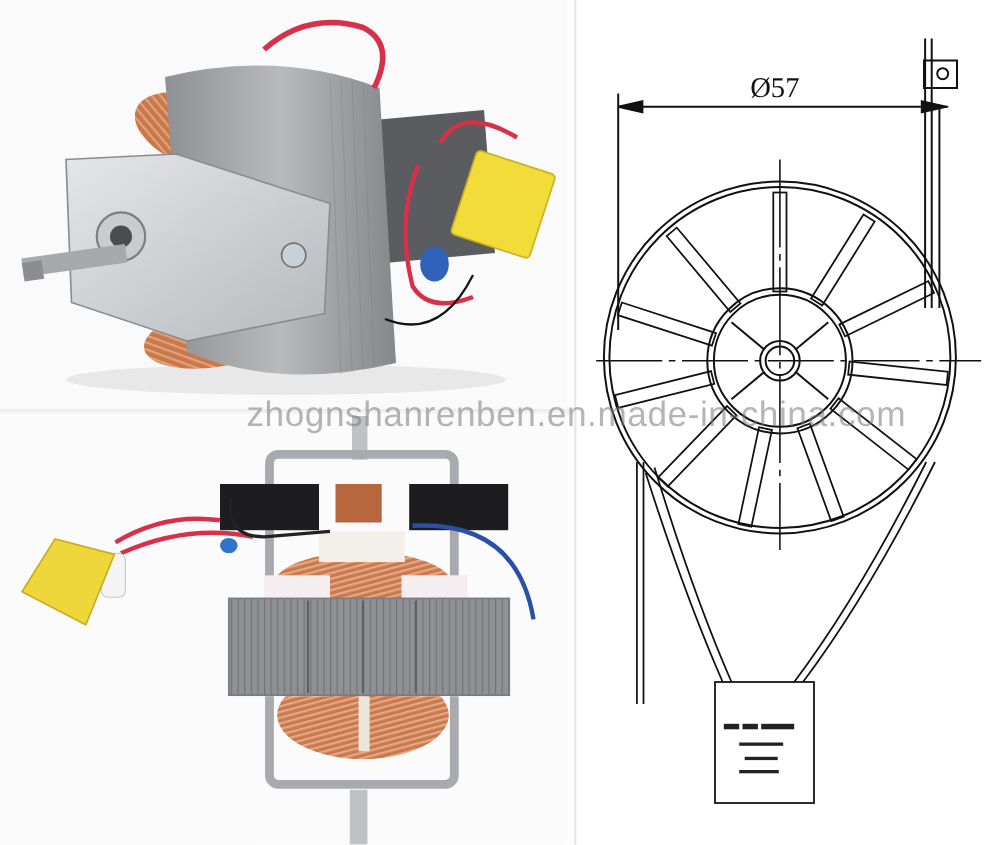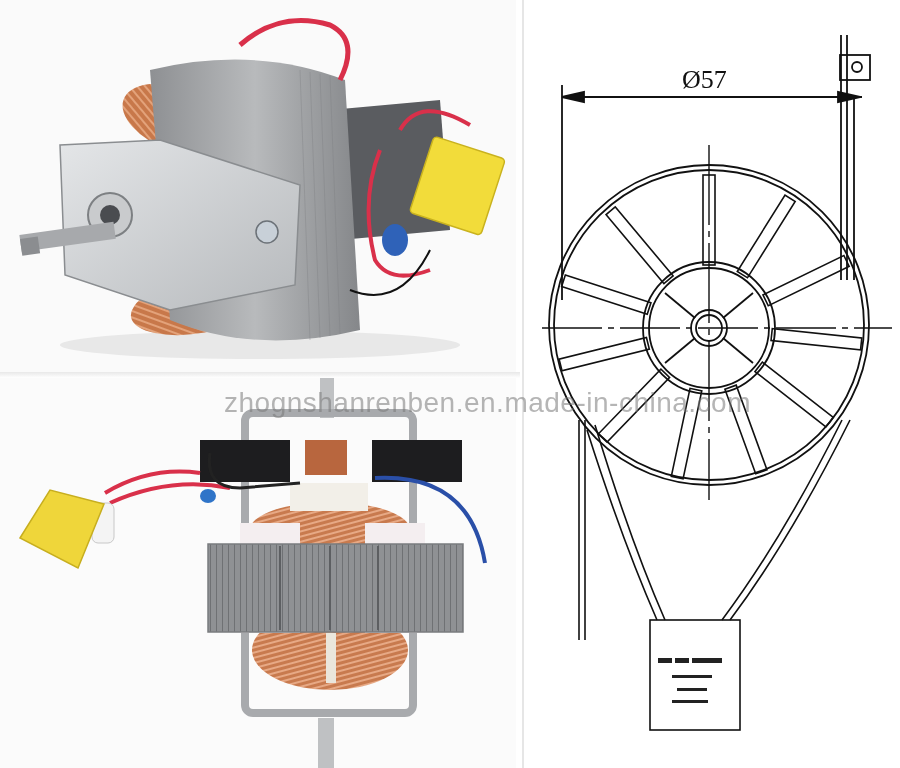--- a/index.html
+++ b/index.html
@@ -2,21 +2,21 @@
 <html><head>
   <meta charset="utf-8">
   <style>
     html, body { margin: 0; padding: 0; background: #ffffff; }
     body { width: 900px; height: 768px; position: relative; overflow: hidden; font-family: "Liberation Sans", sans-serif; }
     .panel { position: absolute; background: #ffffff; overflow: hidden; }
     #photo-top { left: 0; top: 0; width: 516px; height: 372px; background: #fafafa; }
     #photo-bottom { left: 0; top: 378px; width: 516px; height: 390px; background: #fbfbfb; }
     #drawing { left: 522px; top: 0; width: 378px; height: 768px; background: #ffffff; border-left: 2px solid #e6e6e6; }
     .sep-h { position: absolute; left: 0; top: 372px; width: 520px; height: 6px; background: linear-gradient(#e8e8e8, #ffffff); }
-    .watermark { position: absolute; left: 224px; top: 387px; font-size: 28px; letter-spacing: 0.5px; color: rgba(120,120,120,0.55); white-space: nowrap; z-index: 10; }
+    .watermark { position: absolute; left: 224px; top: 358px; font-size: 32px; letter-spacing: 0.5px; color: rgba(120,120,120,0.55); white-space: nowrap; z-index: 10; }
     svg { display: block; }
     .dim-label { font-family: "Liberation Serif", serif; font-size: 26px; fill: #111; }
   </style>
 </head>
 <body>
 
 <div class="panel" id="photo-top">
   <svg width="516" height="372" viewBox="0 0 516 372">
     <defs>
       <linearGradient id="steelG" x1="0" y1="0" x2="1" y2="0">

